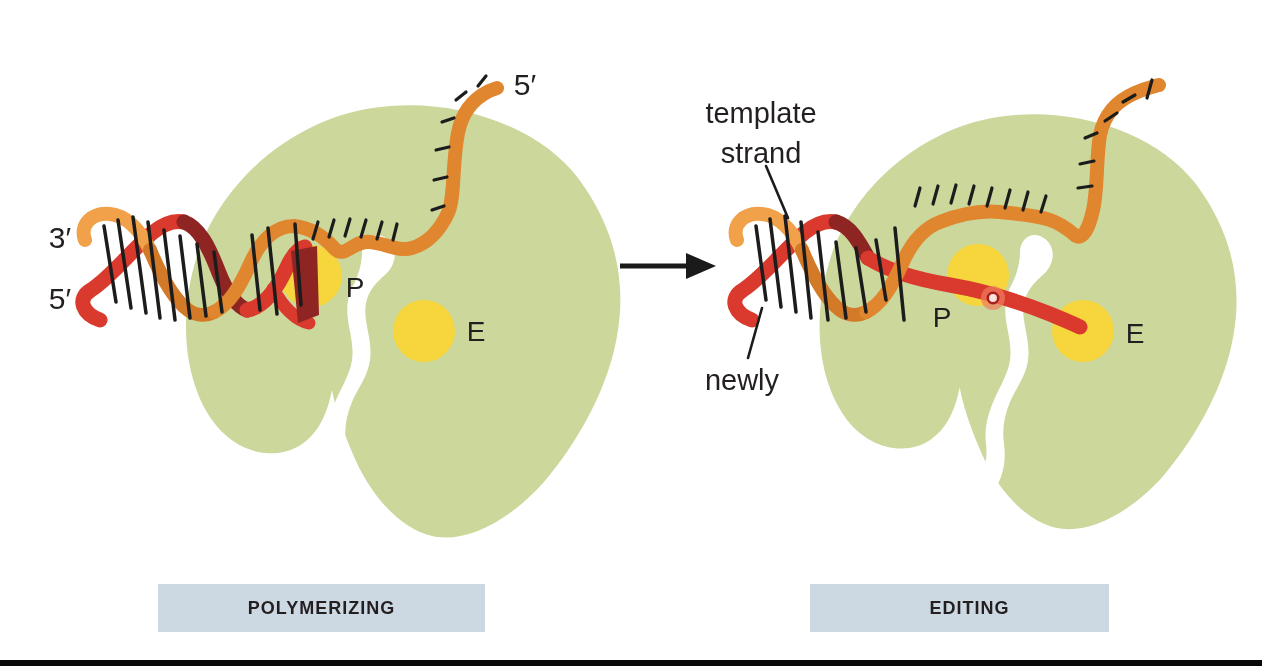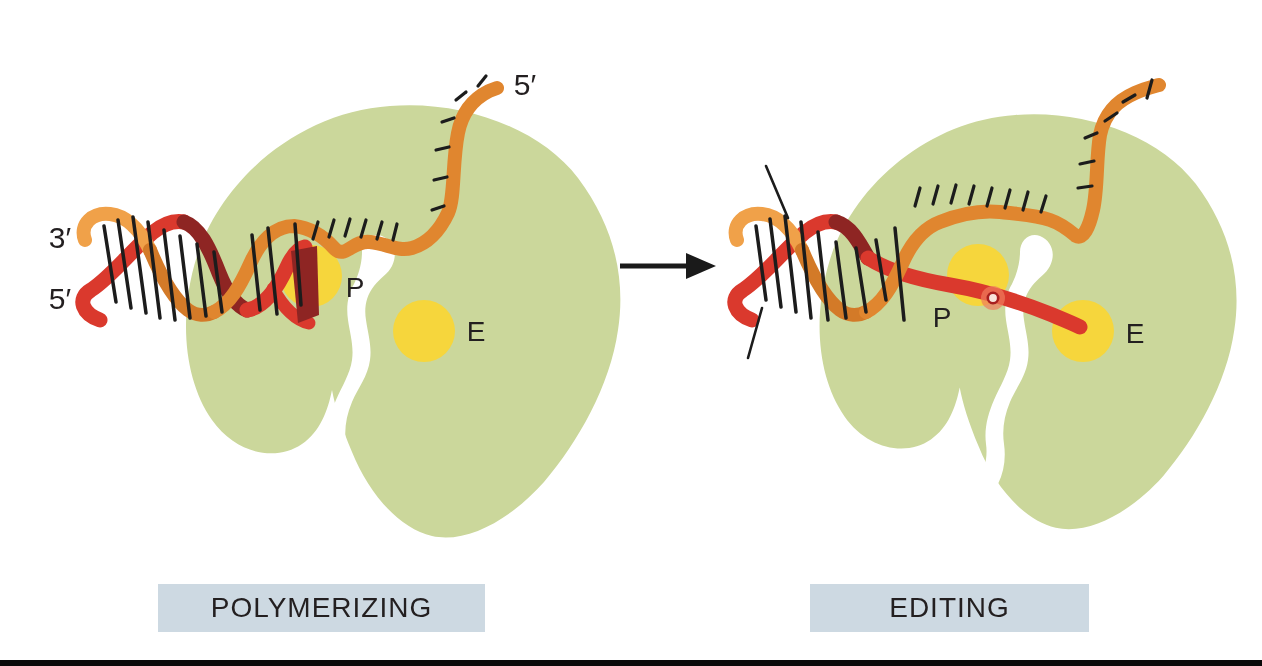--- a/index.html
+++ b/index.html
@@ -26,21 +26,21 @@
   .arrow-head{fill:#1a1a1a;}
   .txt{position:absolute;color:var(--text,#231f20);white-space:nowrap;}
   .prime-label{font-size:30px;transform:translate(-50%,-50%);}
   .site-label{font-size:28px;transform:translate(-50%,-50%);}
   .annotation{font-size:29px;line-height:40px;text-align:center;transform:translateX(-50%);}
   .annotation.dna{line-height:38px;}
   .caption-box{
     position:absolute;height:48px;background:var(--caption-box,#cdd9e2);
     display:flex;align-items:center;justify-content:center;
   }
-  .caption-text{font-size:28px;font-weight:400;letter-spacing:1px;color:var(--text,#231f20);}
+  .caption-text{font-size:18px;font-weight:700;letter-spacing:1px;color:var(--text,#231f20);}
   .bottom-bar{position:absolute;left:0;top:660px;width:1262px;height:6px;background:#0a0a0a;}
 </style>
 </head>
 <body>
 
 <div class="stage">
 
   <svg width="1262" height="666" viewBox="0 0 1262 666">
     <defs>
       <path id="blobShape" d="M 390,106 C 462,100 540,128 578,178 C 614,226 626,278 618,330 C 610,386 578,442 544,482 C 512,518 468,544 432,536 C 398,528 368,492 352,452 C 341,426 335,406 332,390 C 328,410 320,432 302,444 C 276,462 236,454 212,420 C 184,380 178,316 197,256 C 222,178 300,112 390,106 Z"></path>
@@ -158,28 +158,33 @@
       <line class="leader" x1="748" y1="358" x2="762" y2="308"></line>
     </g>
   </svg>
 
   <div class="txt prime-label" style="left:60px;top:238px;">3′</div>
   <div class="txt prime-label" style="left:60px;top:299px;">5′</div>
   <div class="txt prime-label" style="left:525px;top:85px;">5′</div>
   <div class="txt site-label" style="left:355px;top:288px;">P</div>
   <div class="txt site-label" style="left:476px;top:332px;">E</div>
 
+  <div class="txt annotation" style="left:761px;top:93px;">
+    <div>template</div>
+    <div>strand</div>
+  </div>
 
   <div class="txt annotation dna" style="left:742px;top:361px;">
+    <div>newly</div>
   </div>
 
   <div class="txt site-label" style="left:942px;top:318px;">P</div>
   <div class="txt site-label" style="left:1135px;top:334px;">E</div>
 
   <div class="caption-box" style="left:158px;top:584px;width:327px;">
     <span class="caption-text">POLYMERIZING</span>
   </div>
-  <div class="caption-box" style="left:810px;top:584px;width:279px;">
+  <div class="caption-box" style="left:810px;top:584px;width:279px;padding-left:20px;">
     <span class="caption-text">EDITING</span>
   </div>
 
   <div class="bottom-bar"></div>
 </div>
 
 </body></html>

